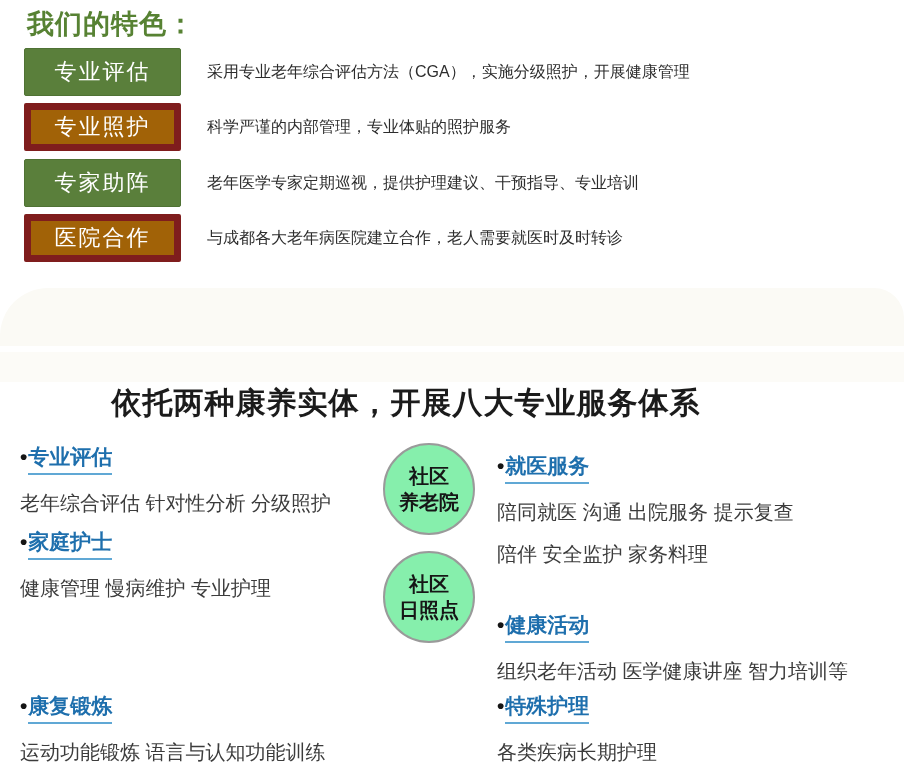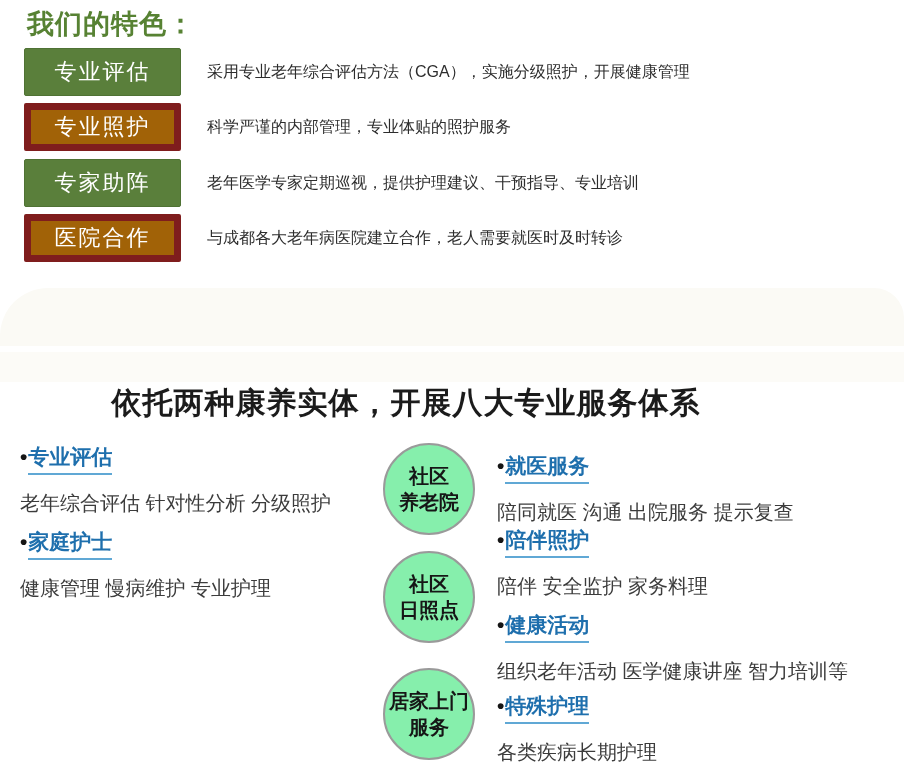--- a/index.html
+++ b/index.html
@@ -148,44 +148,43 @@
         <a class="svc-link">专业评估</a>
       </div>
     <div class="svc-desc">老年综合评估 针对性分析 分级照护</div>
   </div>
   <div class="svc-item left" style="top:528px">
     <div class="svc-title-row">
         <a class="svc-link">家庭护士</a>
       </div>
     <div class="svc-desc">健康管理 慢病维护 专业护理</div>
   </div>
+  <div class="svc-item left" style="top:692px">
+    <div class="svc-title-row">
+        <a class="svc-link">康复锻炼</a>
+      </div>
+    <div class="svc-desc">运动功能锻炼 语言与认知功能训练</div>
+  </div>
 
   <div class="entity-circle" style="top:443px">
     <span>社区</span>
     <span>养老院</span>
   </div>
   <div class="entity-circle" style="top:551px">
     <span>社区</span>
     <span>日照点</span>
   </div>
-  <div class="entity-circle" style="top:668px">
-    <span>居家上门</span>
-    <span>服务</span>
-  </div>
 
   <div class="svc-item right" style="top:452px">
     <div class="svc-title-row">
         <a class="svc-link">就医服务</a>
       </div>
     <div class="svc-desc">陪同就医 沟通 出院服务 提示复查</div>
   </div>
   <div class="svc-item right" style="top:526px">
-    <div class="svc-title-row">
-        <a class="svc-link">陪伴照护</a>
-      </div>
     <div class="svc-desc">陪伴 安全监护 家务料理</div>
   </div>
   <div class="svc-item right" style="top:611px">
     <div class="svc-title-row">
         <a class="svc-link">健康活动</a>
       </div>
     <div class="svc-desc">组织老年活动 医学健康讲座 智力培训等</div>
   </div>
   <div class="svc-item right" style="top:692px">
     <div class="svc-title-row">

